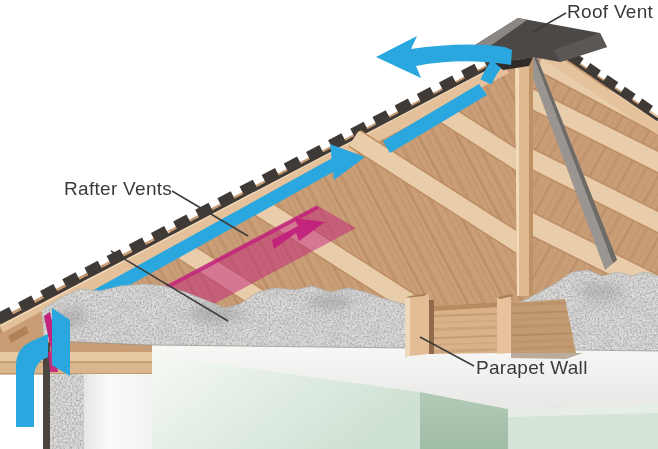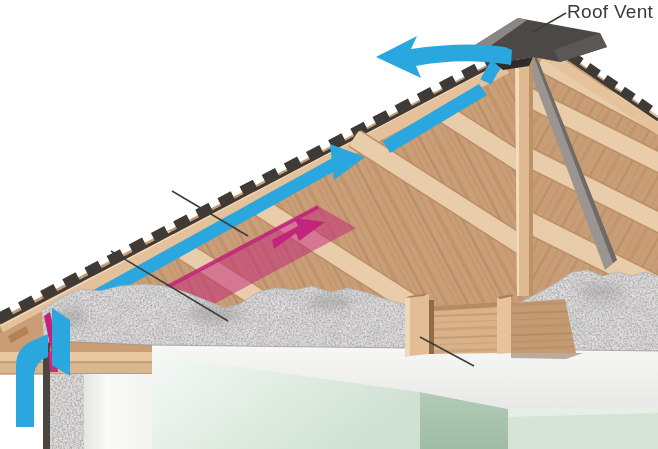--- a/index.html
+++ b/index.html
@@ -209,13 +209,15 @@
 
   <g stroke="#3C3C3B" stroke-width="1.5">
     <line x1="566" y1="13" x2="533" y2="32"></line>
     <line x1="172" y1="191" x2="248" y2="236"></line>
     <line x1="111" y1="251" x2="228" y2="321"></line>
     <line x1="474" y1="366" x2="420" y2="337"></line>
   </g>
 </svg>
 
 <div class="label" style="left:567px;top:2px">Roof Vent</div>
+<div class="label" style="left:64px;top:179px">Rafter Vents</div>
+<div class="label" style="left:476px;top:358px">Parapet Wall</div>
 </div>
 
 </body></html>

